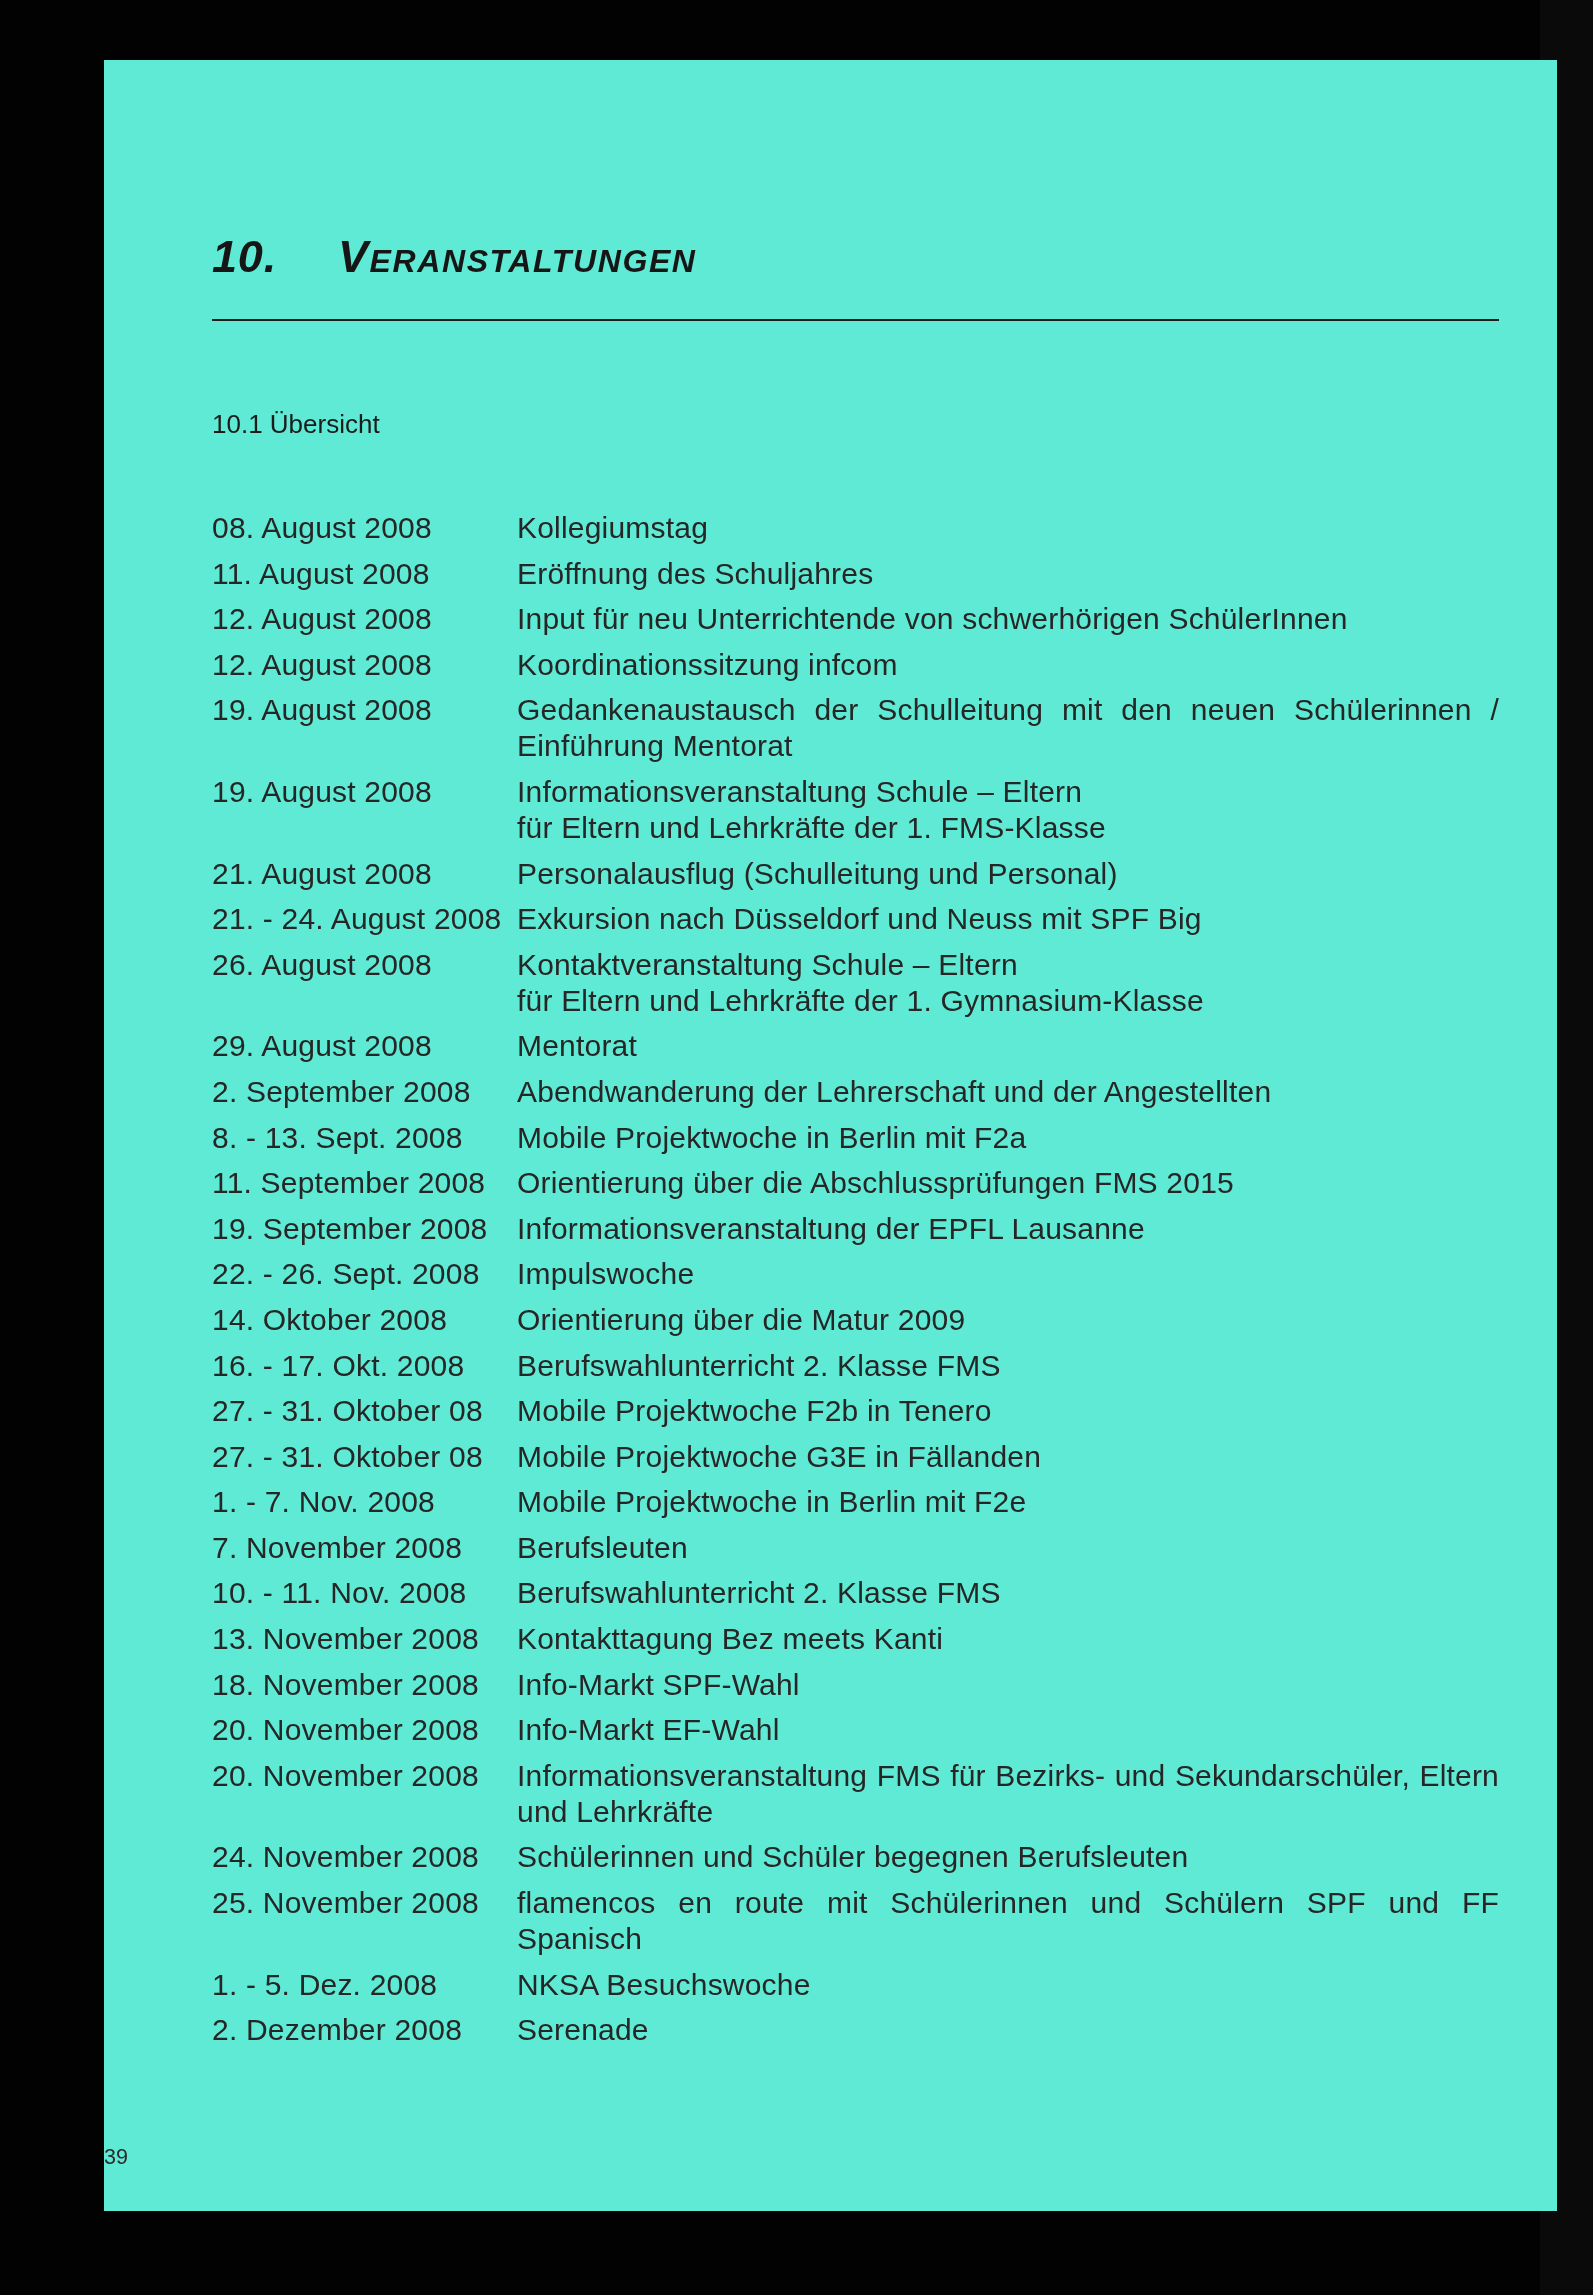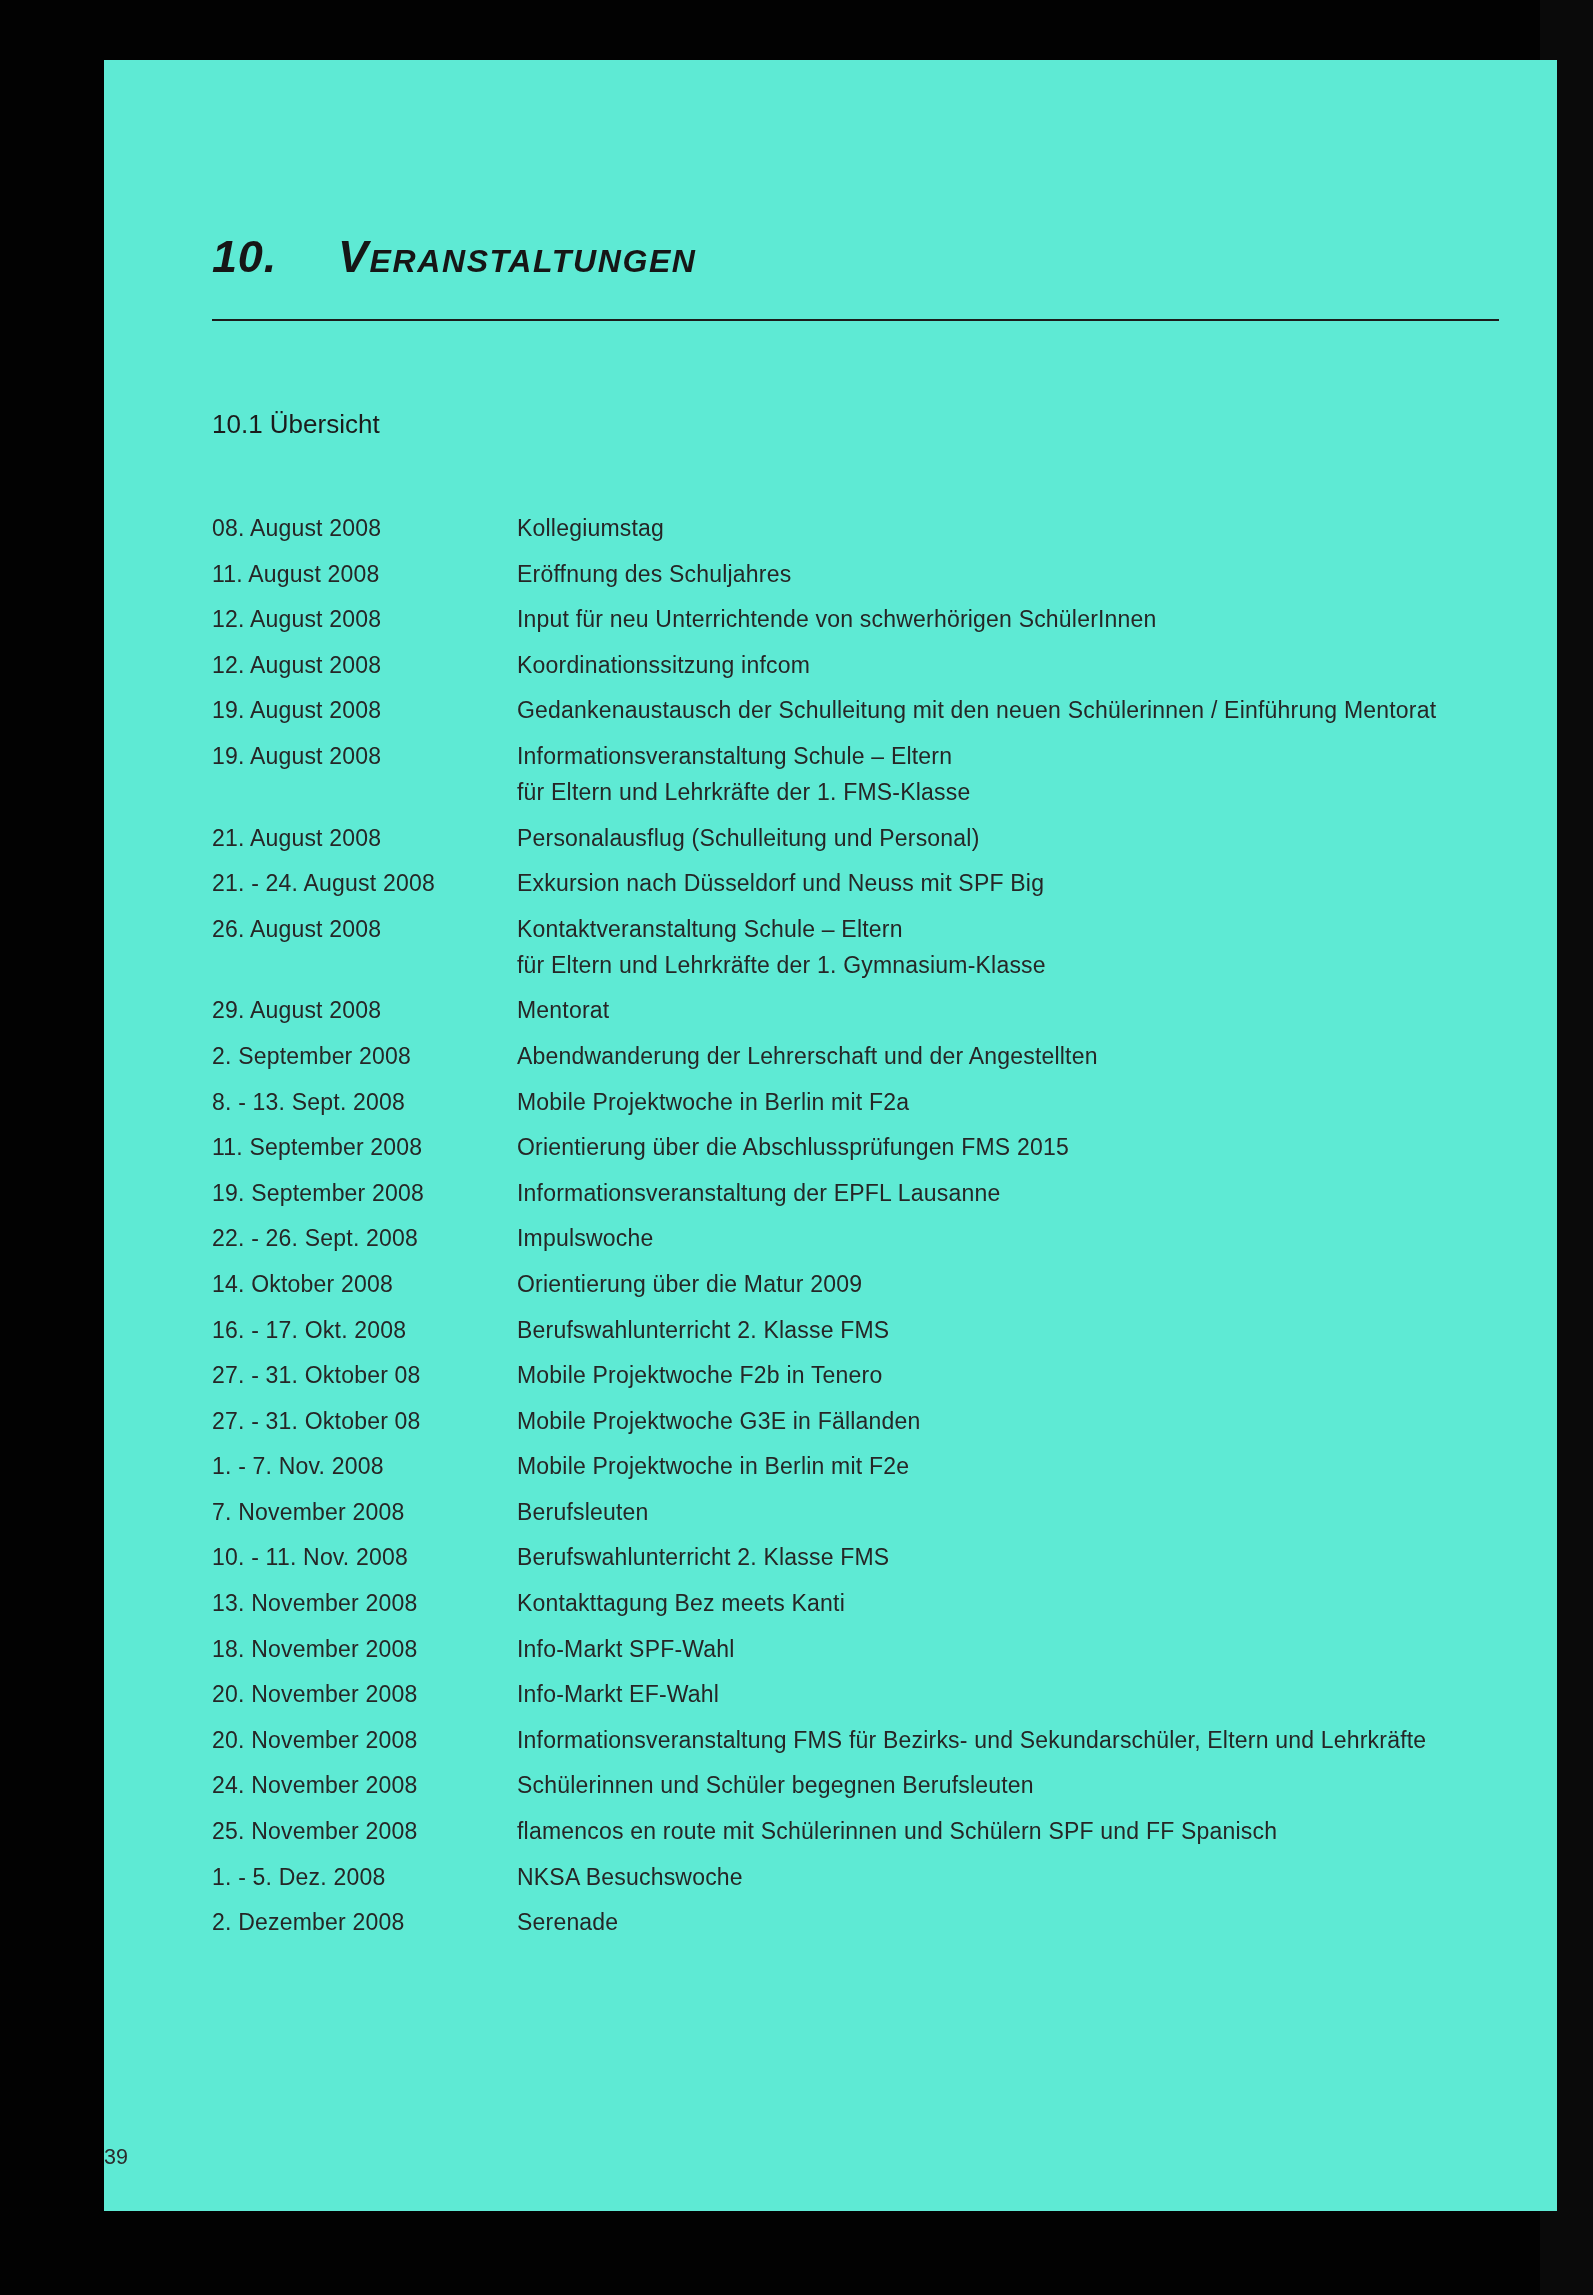--- a/index.html
+++ b/index.html
@@ -66,21 +66,21 @@
     font-size: 26px;
     margin-top: 88px;
     color: #1b1b1b;
   }
   .event-list {
     margin-top: 70px;
   }
   .event-row {
     display: flex;
     margin-bottom: 9.6px;
-    font-size: 23px;
+    font-size: 30px;
     line-height: 36px;
     color: #262626;
   }
   .event-date {
     flex: 0 0 305px;
     letter-spacing: 0.2px;
   }
   .event-desc {
     flex: 1 1 auto;
     white-space: pre-line;

